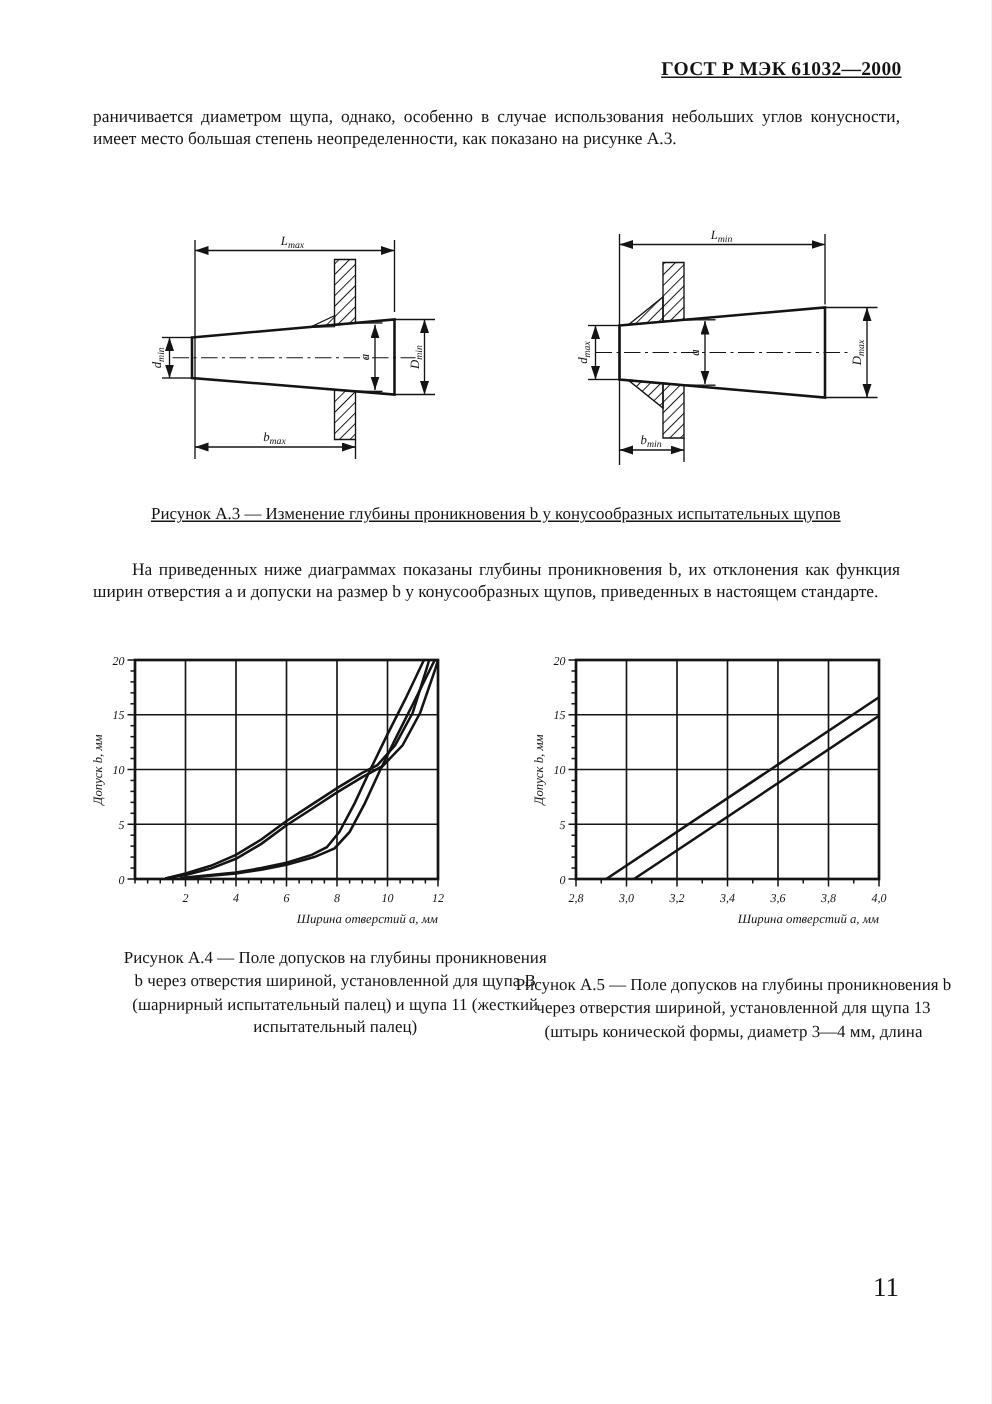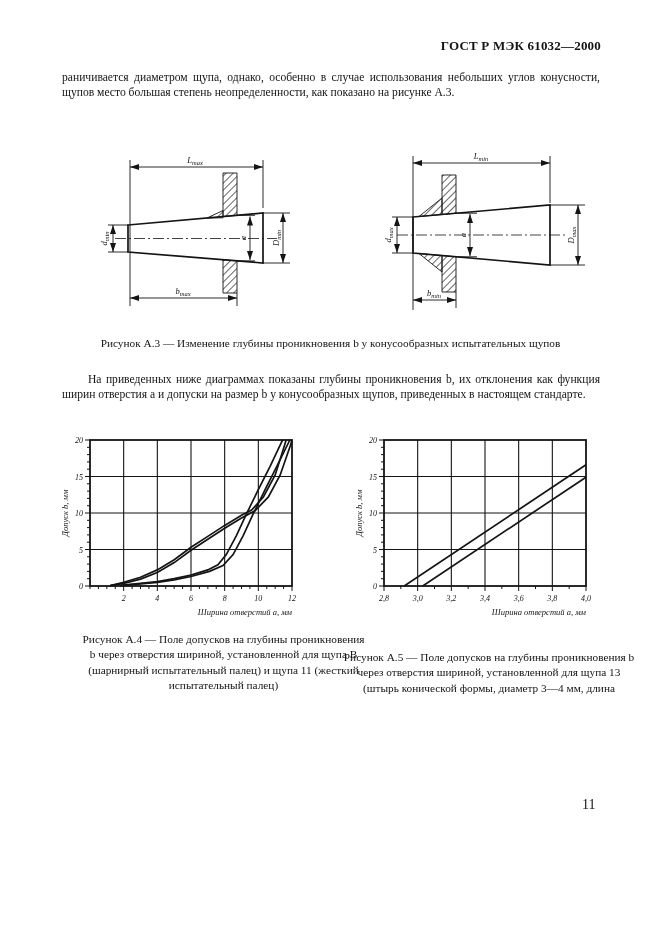--- a/index.html
+++ b/index.html
@@ -1,27 +1,27 @@
 <!DOCTYPE html>
 <html><head>
 <meta charset="utf-8">
 <style>
   html,body{margin:0;padding:0;background:#e8e8e8;}
   .page{position:relative;width:661px;height:936px;background:#ffffff;margin:0 auto;
         font-family:"Liberation Serif",serif;color:#141414;overflow:hidden;}
-  .hdr{position:absolute;top:38px;right:60px;font-size:13px;font-weight:bold;letter-spacing:.2px;}
+  .hdr{position:absolute;top:38px;right:60px;font-size:13px;font-weight:bold;letter-spacing:.2px;text-decoration:underline;}
   .body-text{position:absolute;left:62px;width:538px;font-size:11.6px;line-height:1.3;text-align:justify;}
   .bt1{top:70px;}
   .bt3{top:372px;}
   .indent{text-indent:26px;}
   .cap{position:absolute;font-size:11.3px;text-align:center;}
-  .cap-a3{left:0;width:661px;top:337px;}
+  .cap-a3{left:0;width:661px;top:337px;text-decoration:underline;}
   .cap-a4{left:45px;width:285px;top:632px;line-height:1.35;margin-left:36px;}
   .cap-a5{left:343px;width:292px;top:650px;line-height:1.35;}
-  .pageno{position:absolute;top:797px;left:582px;font-size:14px;}
+  .pageno{position:absolute;top:848px;left:582px;font-size:18px;}
   svg{position:absolute;overflow:visible;}
   .edge{fill:none;stroke:#141414;stroke-width:1.7;stroke-linejoin:miter;}
   .thin{stroke:#141414;stroke-width:.9;}
   .dim{stroke:#141414;stroke-width:.9;}
   .cl{stroke:#141414;stroke-width:.8;stroke-dasharray:11 3 2 3;}
   .hpoly{stroke:#141414;stroke-width:.9;}
   .dlab{font:italic 8.5px "Liberation Serif",serif;fill:#141414;}
   .dsub{font-size:6.5px;}
   .frame{fill:none;stroke:#141414;stroke-width:1.8;}
   .grid{stroke:#141414;stroke-width:1.1;}
@@ -31,21 +31,21 @@
   .axlab{font:italic 8.5px "Liberation Serif",serif;fill:#141414;}
 </style>
 </head>
 <body>
 
 <div class="page">
 
   <div class="hdr">ГОСТ Р МЭК 61032—2000</div>
 
   <div class="body-text bt1">
-    <div>раничивается диаметром щупа, однако, особенно в случае использования небольших углов конусности, щупов место большая степень неопределенности, как показано на рисунке А.3.</div>
+    <div>раничивается диаметром щупа, однако, особенно в случае использования небольших углов конусности, имеет место большая степень неопределенности, как показано на рисунке А.3.</div>
   </div>
 
   <svg style="left:95px;top:148px;" width="245" height="180" viewBox="0 0 245 180">
     <defs>
       <marker id="arL" markerUnits="userSpaceOnUse" markerWidth="10" markerHeight="8" refX="9" refY="3" orient="auto-start-reverse">
         <path d="M0,0 L9,3 L0,6 z" fill="#141414"></path>
       </marker>
       <pattern id="hatchL" patternUnits="userSpaceOnUse" width="5" height="5" patternTransform="rotate(45)">
         <line x1="0" y1="0" x2="0" y2="5" stroke="#141414" stroke-width="1.3"></line>
       </pattern>

